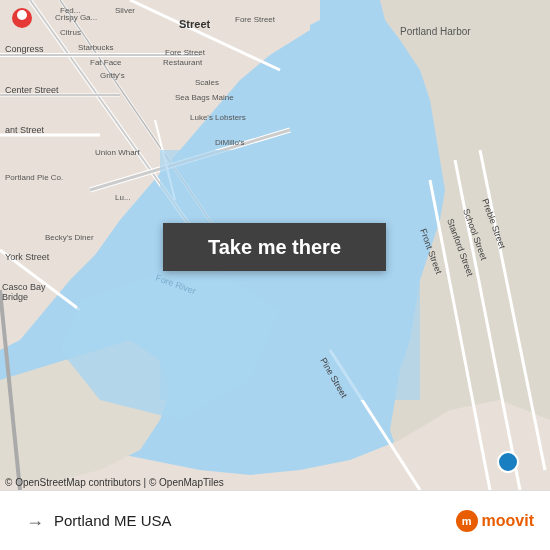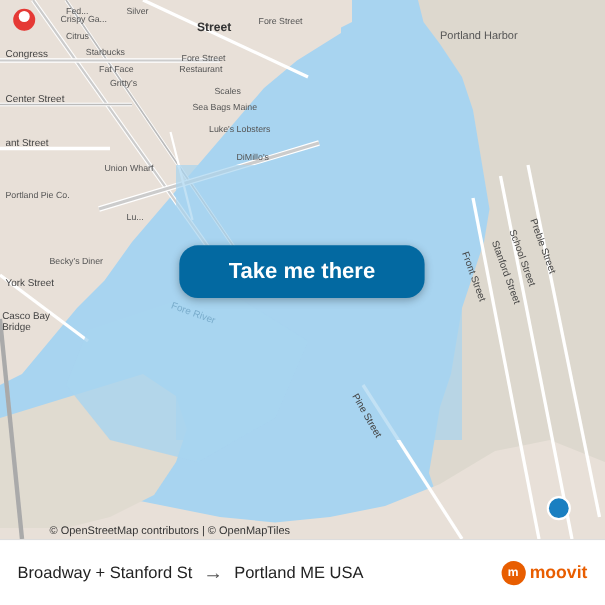--- a/index.html
+++ b/index.html
@@ -29,43 +29,42 @@
       height: 100%;
     }
 
     
     #take-me-there-btn {
       position: absolute;
       top: 223px;
       left: 163px;
       width: 223px;
       height: 48px;
-      background-color: #0369a1;
+      background-color: #404040;
       color: white;
       border: none;
-      border-radius: 17px;
+      border-radius: 0;
       font-size: 20px;
       font-weight: bold;
       cursor: pointer;
       display: flex;
       align-items: center;
       justify-content: center;
       box-shadow: 0 2px 8px rgba(0,0,0,0.3);
       z-index: 10;
     }
 
     
     #attribution {
       position: absolute;
       bottom: 2px;
       left: 5px;
       font-size: 10px;
       color: #333;
       z-index: 5;
-      margin-left: 40px;
     }
 
     
     #bottom-bar {
       width: 550px;
       height: 60px;
       background-color: #fff;
       display: flex;
       align-items: center;
       justify-content: space-between;
@@ -219,21 +218,20 @@
     <circle cx="508" cy="462" r="10" fill="#1a7fc1" stroke="white" stroke-width="2"></circle>
   </svg>
 
   <button id="take-me-there-btn">Take me there</button>
 
   <div id="attribution">© OpenStreetMap contributors | © OpenMapTiles</div>
 </div>
 
 <div id="bottom-bar">
   <div class="route-info">
-    <span id="route-from">Broadway + Stanford St</span>
     <span id="route-arrow">→</span>
     <span id="route-to">Portland ME USA</span>
   </div>
   <div id="moovit-logo">
     <div id="moovit-icon">m</div>
     <span class="logo-text">moovit</span>
   </div>
 </div>
 
 </body></html>

